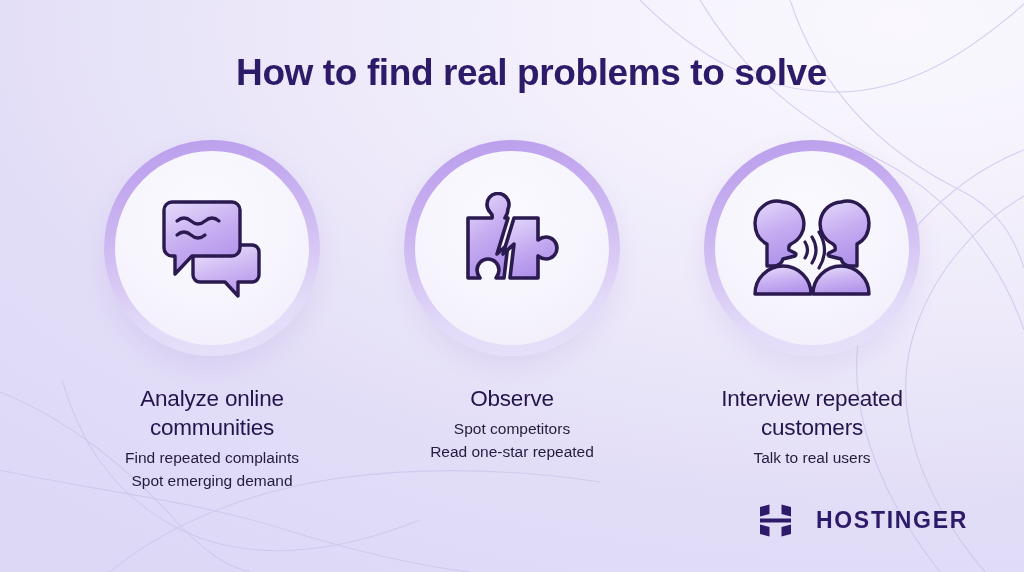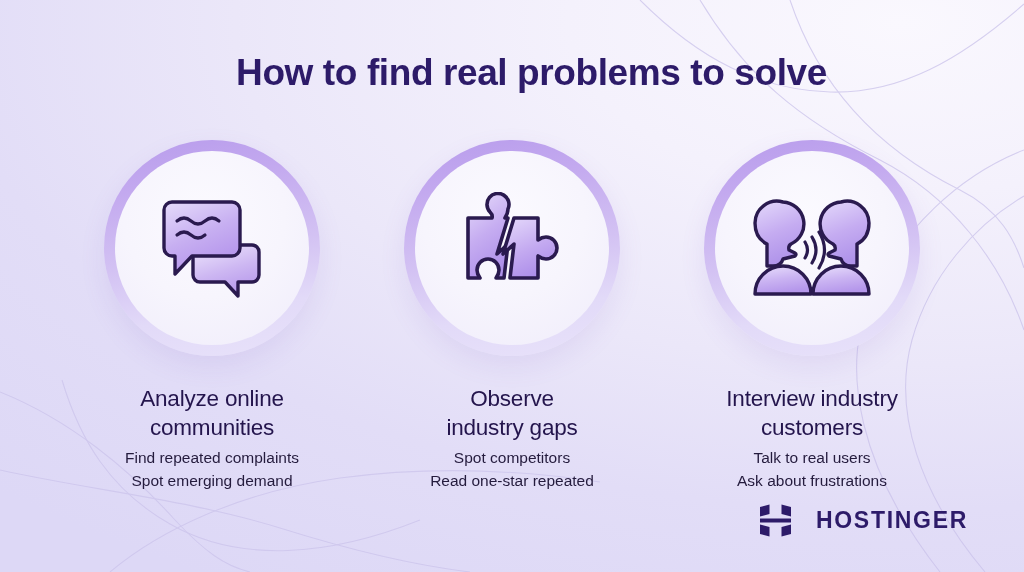--- a/index.html
+++ b/index.html
@@ -181,21 +181,20 @@
           </defs>
 
           <path d="M12 26 H36 q1 -3 -2 -6 a11 11 0 1 1 18 -3 q0 4 -3 9 H52 L41 62 L52 52 L48 86 H40
                    q3 -4 3 -8 a11 11 0 0 0 -22 0 q0 4 3 8 H12 Z" fill="url(#g2a)" stroke="#2a1a4f" stroke-width="3.6" stroke-linejoin="round" stroke-linecap="round"></path>
 
           <path d="M58 26 H82 V48 q4 -3 8 -3 a11 11 0 0 1 0 22 q-4 0 -8 -3 V86 H54 L58 52 L47 62 Z" fill="url(#g2b)" stroke="#2a1a4f" stroke-width="3.6" stroke-linejoin="round" stroke-linecap="round"></path>
         </svg>
       </div>
       <div class="heading">
         <div>Observe</div>
-        <div>industry gaps</div>
       </div>
       <div class="sub">
         <div>Spot competitors</div>
         <div>Read one-star repeated</div>
       </div>
     </div>
 
     <div class="column">
       <div class="badge">
         <svg width="126" height="104" viewBox="0 0 126 104">
@@ -221,26 +220,25 @@
             <path d="M63 41 q8 13 0 26"></path>
             <path d="M70 36 q11 18 0 36"></path>
           </g>
 
           <path d="M64 98 a28 28 0 0 1 56 0 Z" fill="url(#g3b)" stroke="#2a1a4f" stroke-width="3.4" stroke-linejoin="round"></path>
 
           <path d="M92 6 a22 22 0 0 0 -8 42 q3 2 2 6 l-6 3 q-2 1 0 3 l12 3 q2 7 10 7 h6 V48 q12 -6 12 -21 A22 22 0 0 0 92 6 Z" fill="url(#g3a)" stroke="#2a1a4f" stroke-width="3.4" stroke-linejoin="round"></path>
         </svg>
       </div>
       <div class="heading">
-        <div>Interview industry</div>
+        <div>Interview repeated</div>
         <div>customers</div>
       </div>
       <div class="sub">
         <div>Talk to real users</div>
-        <div>Ask about frustrations</div>
       </div>
     </div>
 
   </div>
 
   <div class="logo">
     <svg width="33" height="33" viewBox="0 0 33 33">
       <g fill="#2d1b69">
         <path d="M1 3 L10.5 0.5 L10.5 10 L1 12.5 Z"></path>
         <path d="M22.5 0.5 L32 3 L32 12.5 L22.5 10 Z"></path>

